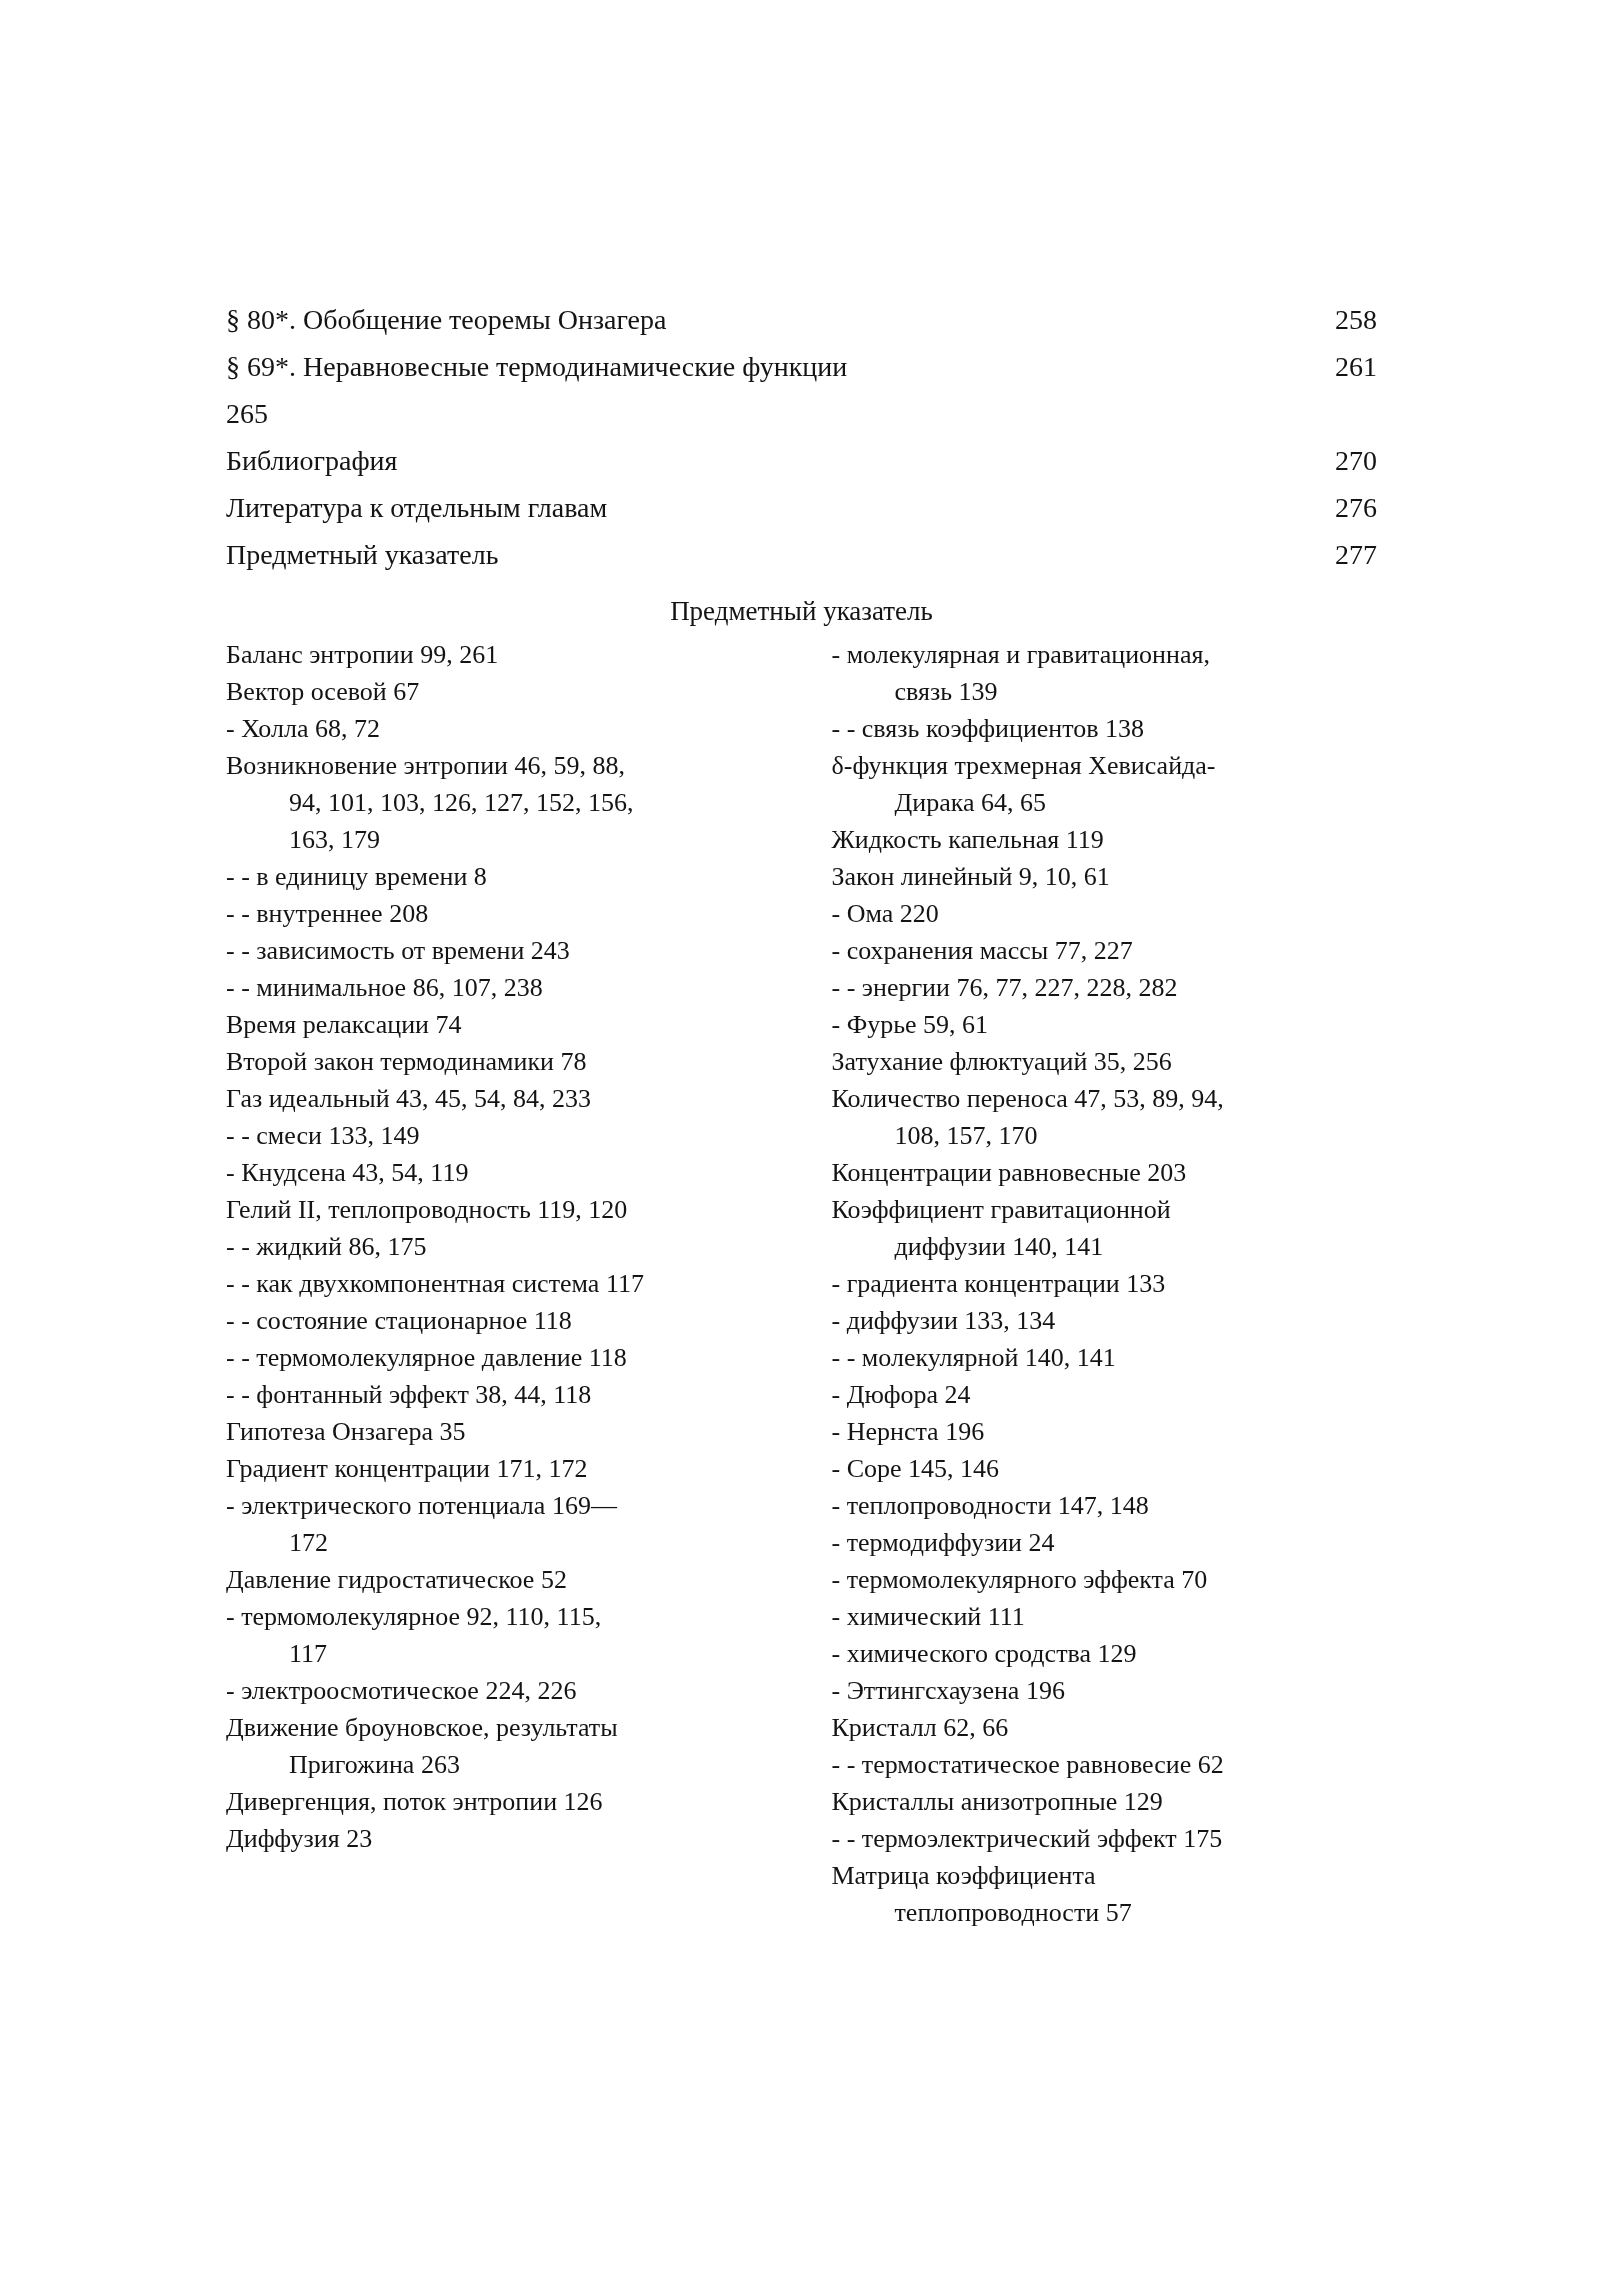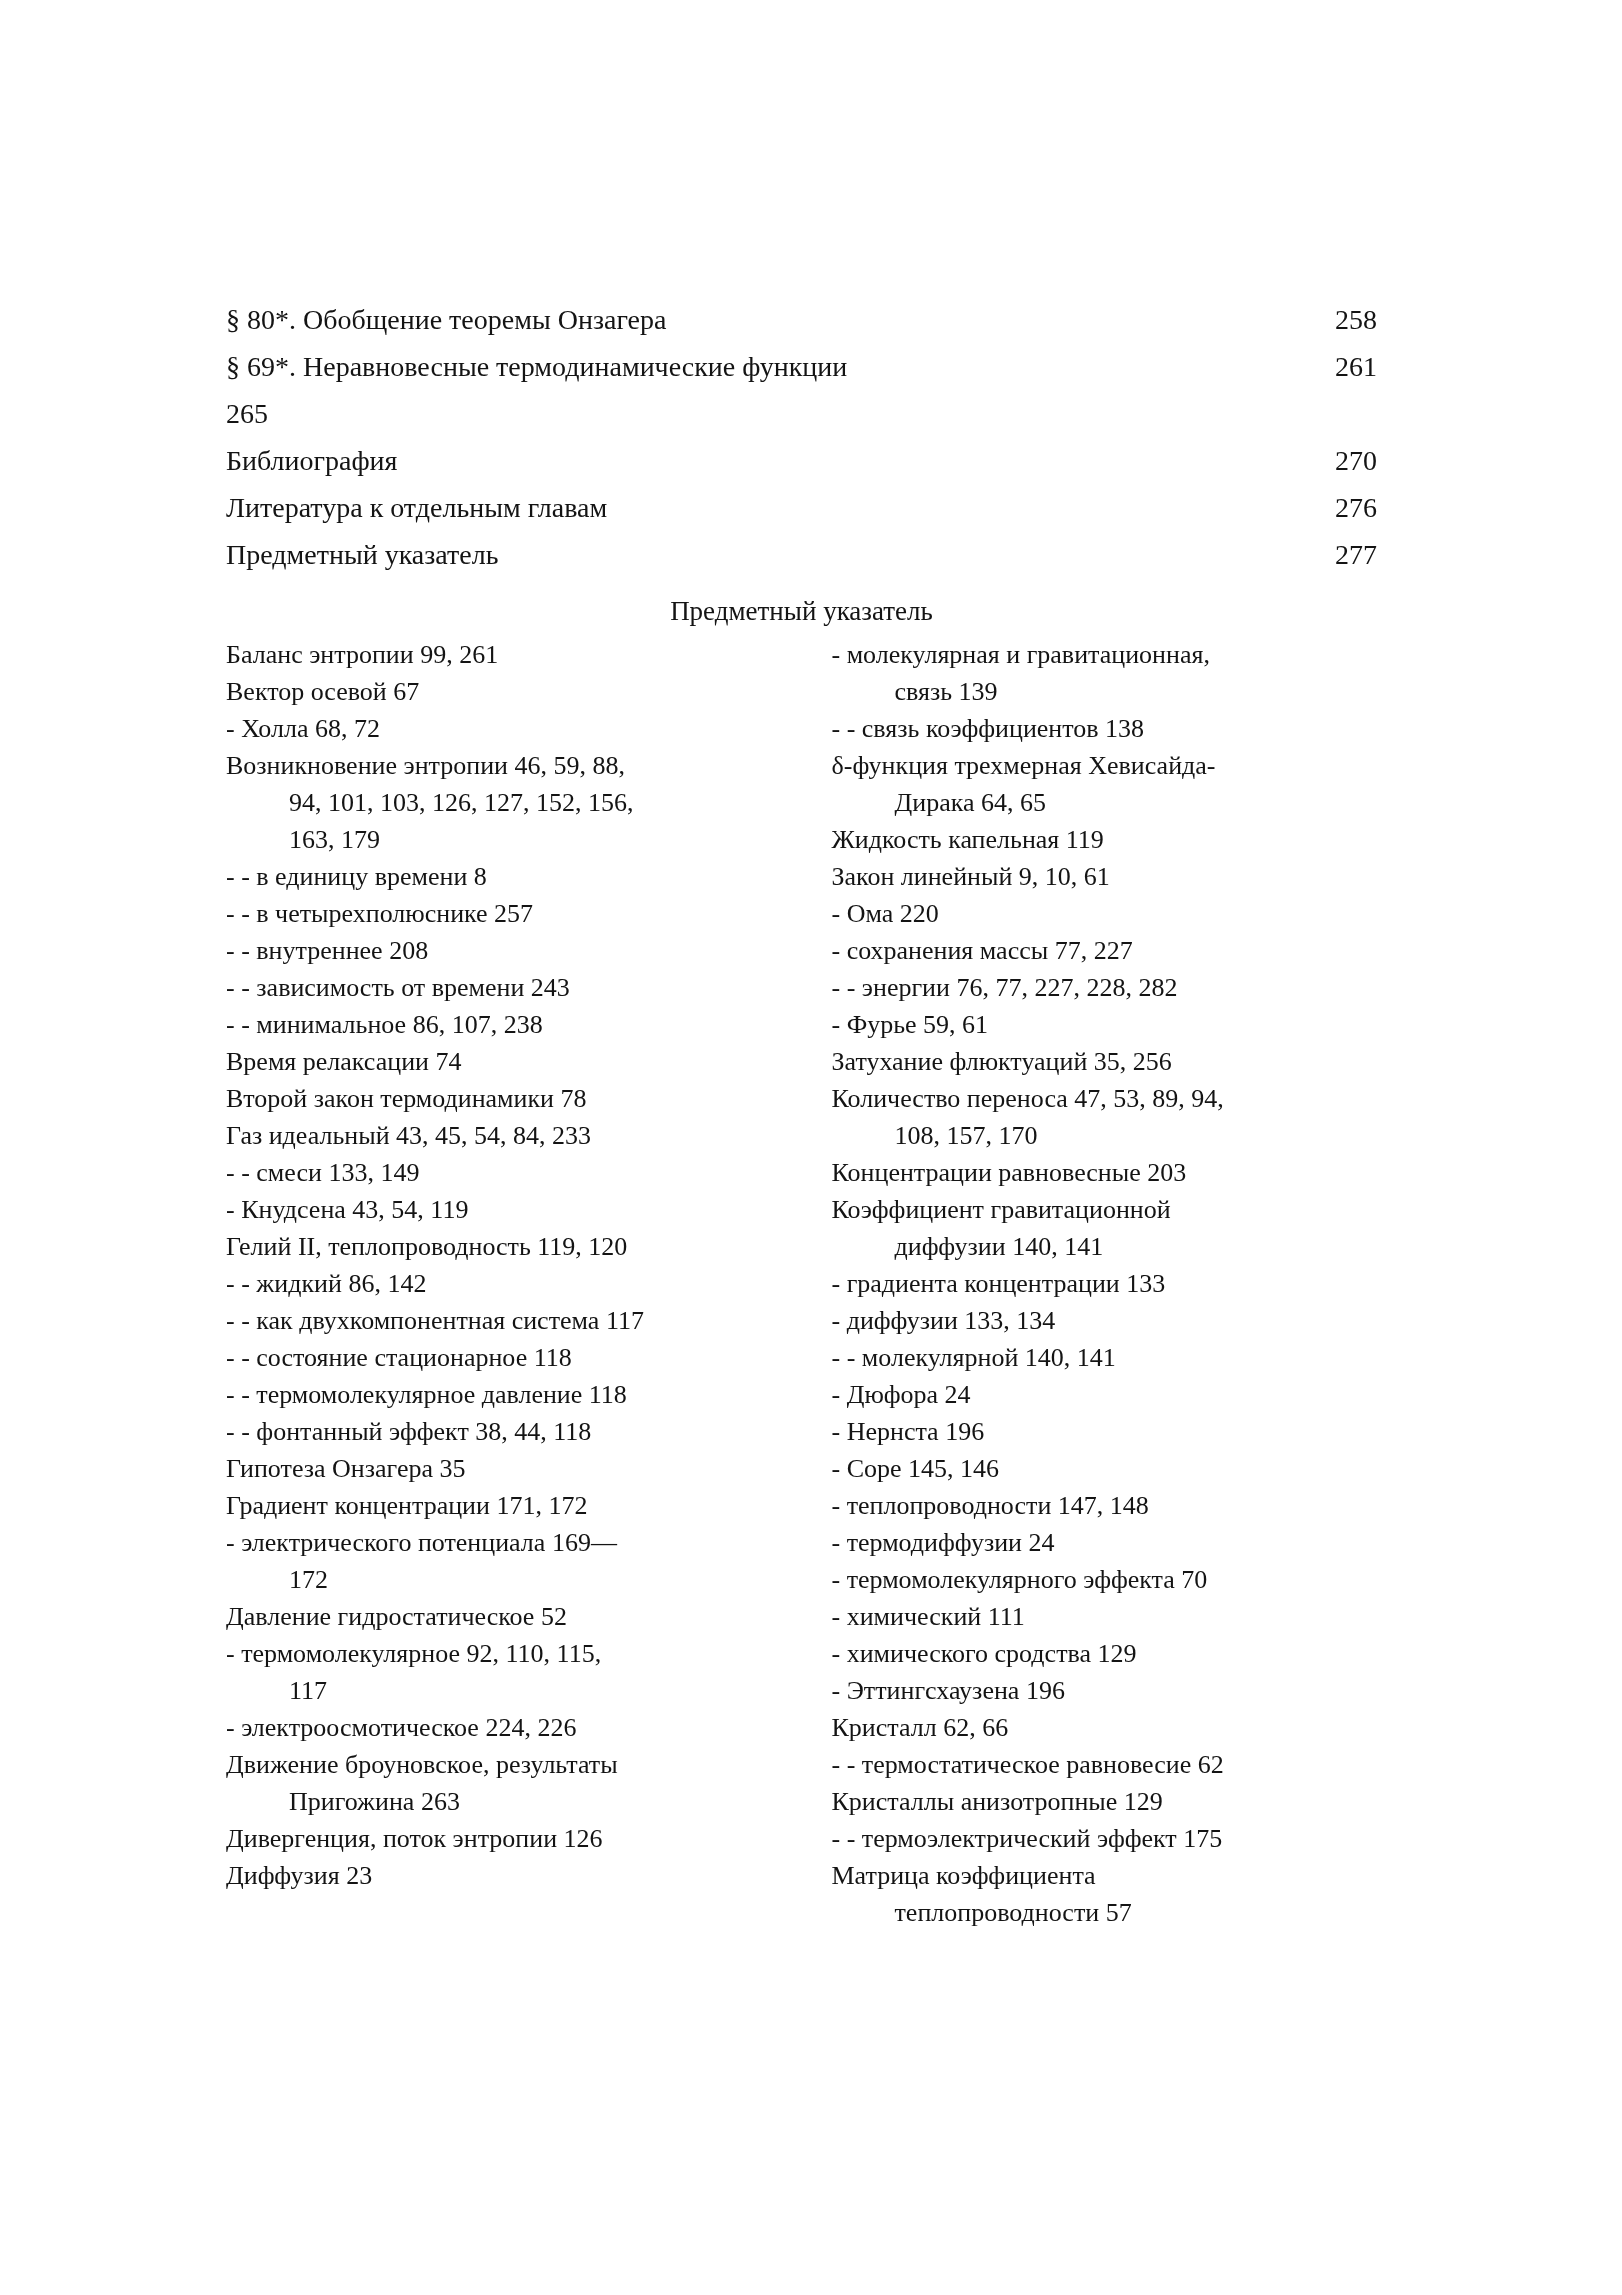--- a/index.html
+++ b/index.html
@@ -89,23 +89,20 @@
         </div>
         <div class="entry">
           <div class="line">Возникновение энтропии 46, 59, 88,</div>
           <div class="line cont">94, 101, 103, 126, 127, 152, 156,</div>
           <div class="line cont">163, 179</div>
         </div>
         <div class="entry">
           <div class="line">- - в единицу времени 8</div>
         </div>
         <div class="entry">
-          <div class="line">- - в четырехполюснике 257</div>
-        </div>
-        <div class="entry">
           <div class="line">- - внутреннее 208</div>
         </div>
         <div class="entry">
           <div class="line">- - зависимость от времени 243</div>
         </div>
         <div class="entry">
           <div class="line">- - минимальное 86, 107, 238</div>
         </div>
         <div class="entry">
           <div class="line">Время релаксации 74</div>
@@ -119,21 +116,21 @@
         <div class="entry">
           <div class="line">- - смеси 133, 149</div>
         </div>
         <div class="entry">
           <div class="line">- Кнудсена 43, 54, 119</div>
         </div>
         <div class="entry">
           <div class="line">Гелий II, теплопроводность 119, 120</div>
         </div>
         <div class="entry">
-          <div class="line">- - жидкий 86, 142</div>
+          <div class="line">- - жидкий 86, 175</div>
         </div>
         <div class="entry">
           <div class="line">- - как двухкомпонентная система 117</div>
         </div>
         <div class="entry">
           <div class="line">- - состояние стационарное 118</div>
         </div>
         <div class="entry">
           <div class="line">- - термомолекулярное давление 118</div>
         </div>

